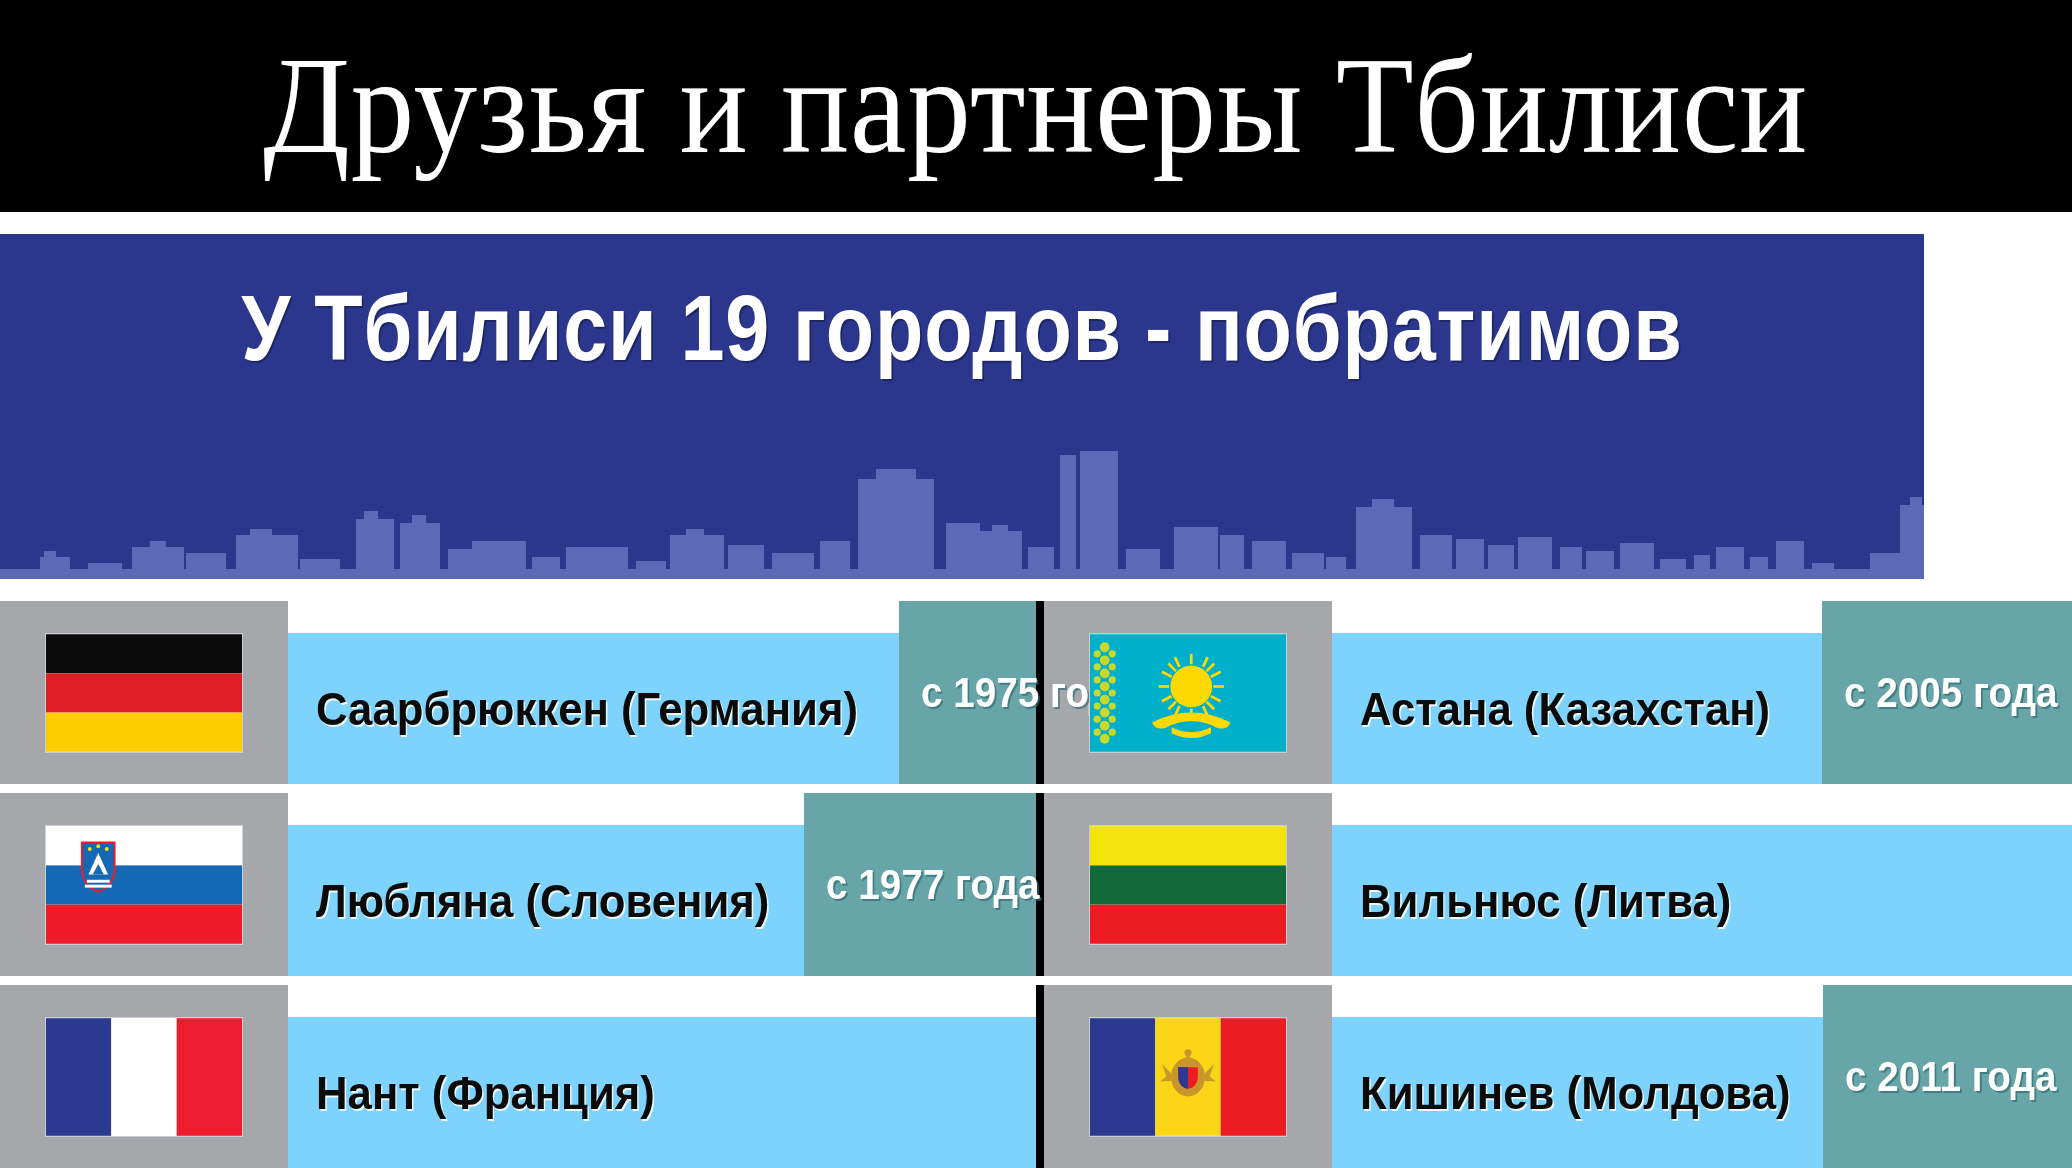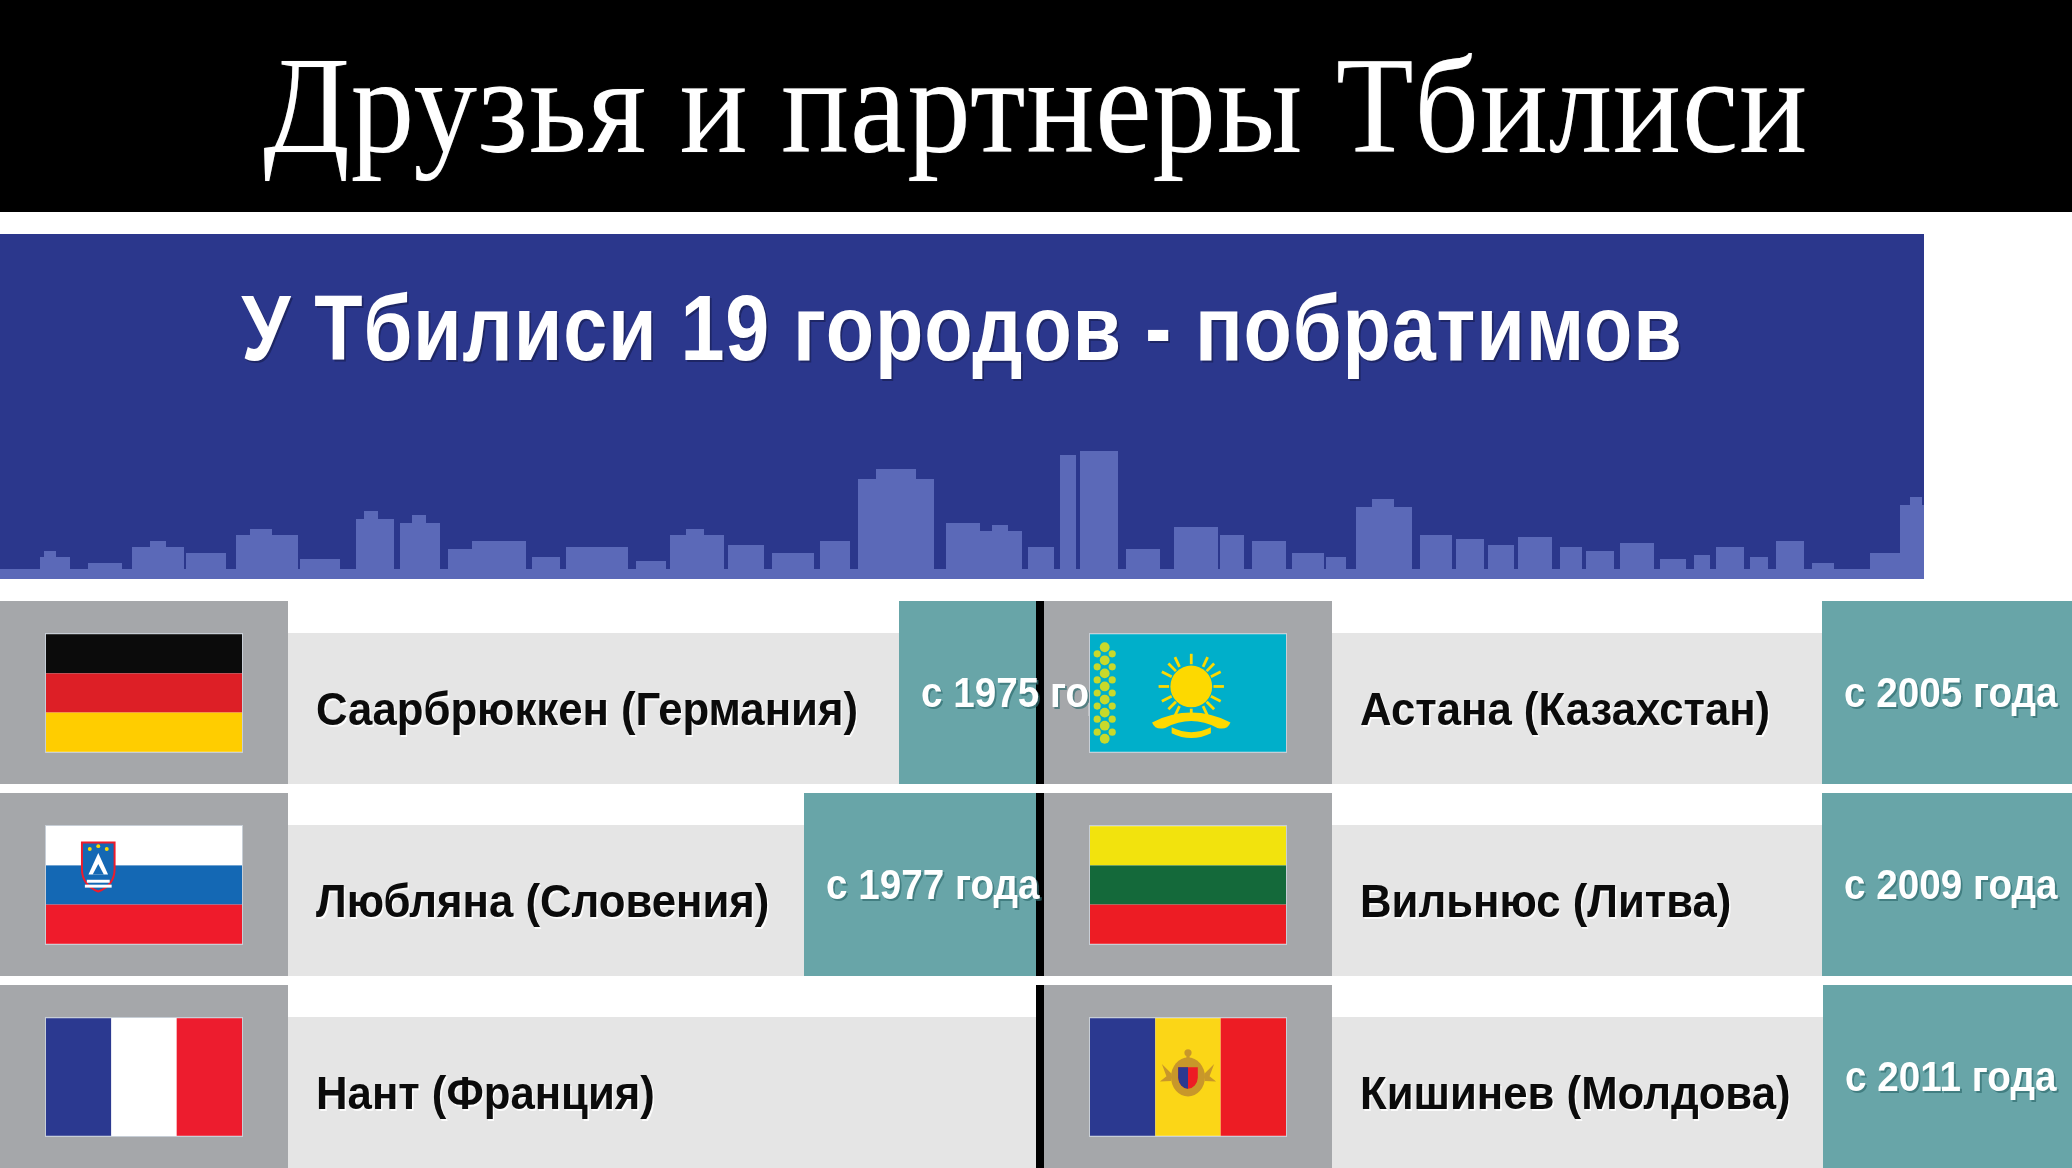--- a/index.html
+++ b/index.html
@@ -85,21 +85,21 @@
   .halfrow.right{ border-left:8px solid #000000; box-sizing:border-box; }
 
   .cell-flag{
     width:288px;
     background:#a5a7aa;
     display:flex;align-items:center;justify-content:center;
     flex:0 0 auto;
   }
   .cell-name{
     flex:1 1 auto;
-    background:#e5e5e5;
+    background:#7dd3fc;
     display:flex;align-items:center;
     padding-left:28px;
     box-sizing:border-box;
     margin-top:32px;
   }
   .cell-year{
     width:250px;
     background:#68a5a8;
     display:flex;align-items:center;
     padding-left:22px;
@@ -342,23 +342,20 @@
             <svg viewBox="0 0 60 36">
               <rect width="60" height="12" fill="#f2e30d"></rect>
               <rect y="12" width="60" height="12" fill="#14693a"></rect>
               <rect y="24" width="60" height="12" fill="#ed1c24"></rect>
             </svg>
           </span>
         </div>
         <div class="cell-name">
           <span class="city-text">Вильнюс (Литва)</span>
         </div>
-        <div class="cell-year">
-          <span class="year-text">с 2009 года</span>
-        </div>
       </div>
     </div>
 
     <div class="row">
       <div class="halfrow left">
         <div class="cell-flag">
           <span class="flag">
             <svg viewBox="0 0 60 36">
               <rect width="20" height="36" fill="#2b3990"></rect>
               <rect x="20" width="20" height="36" fill="#ffffff"></rect>

